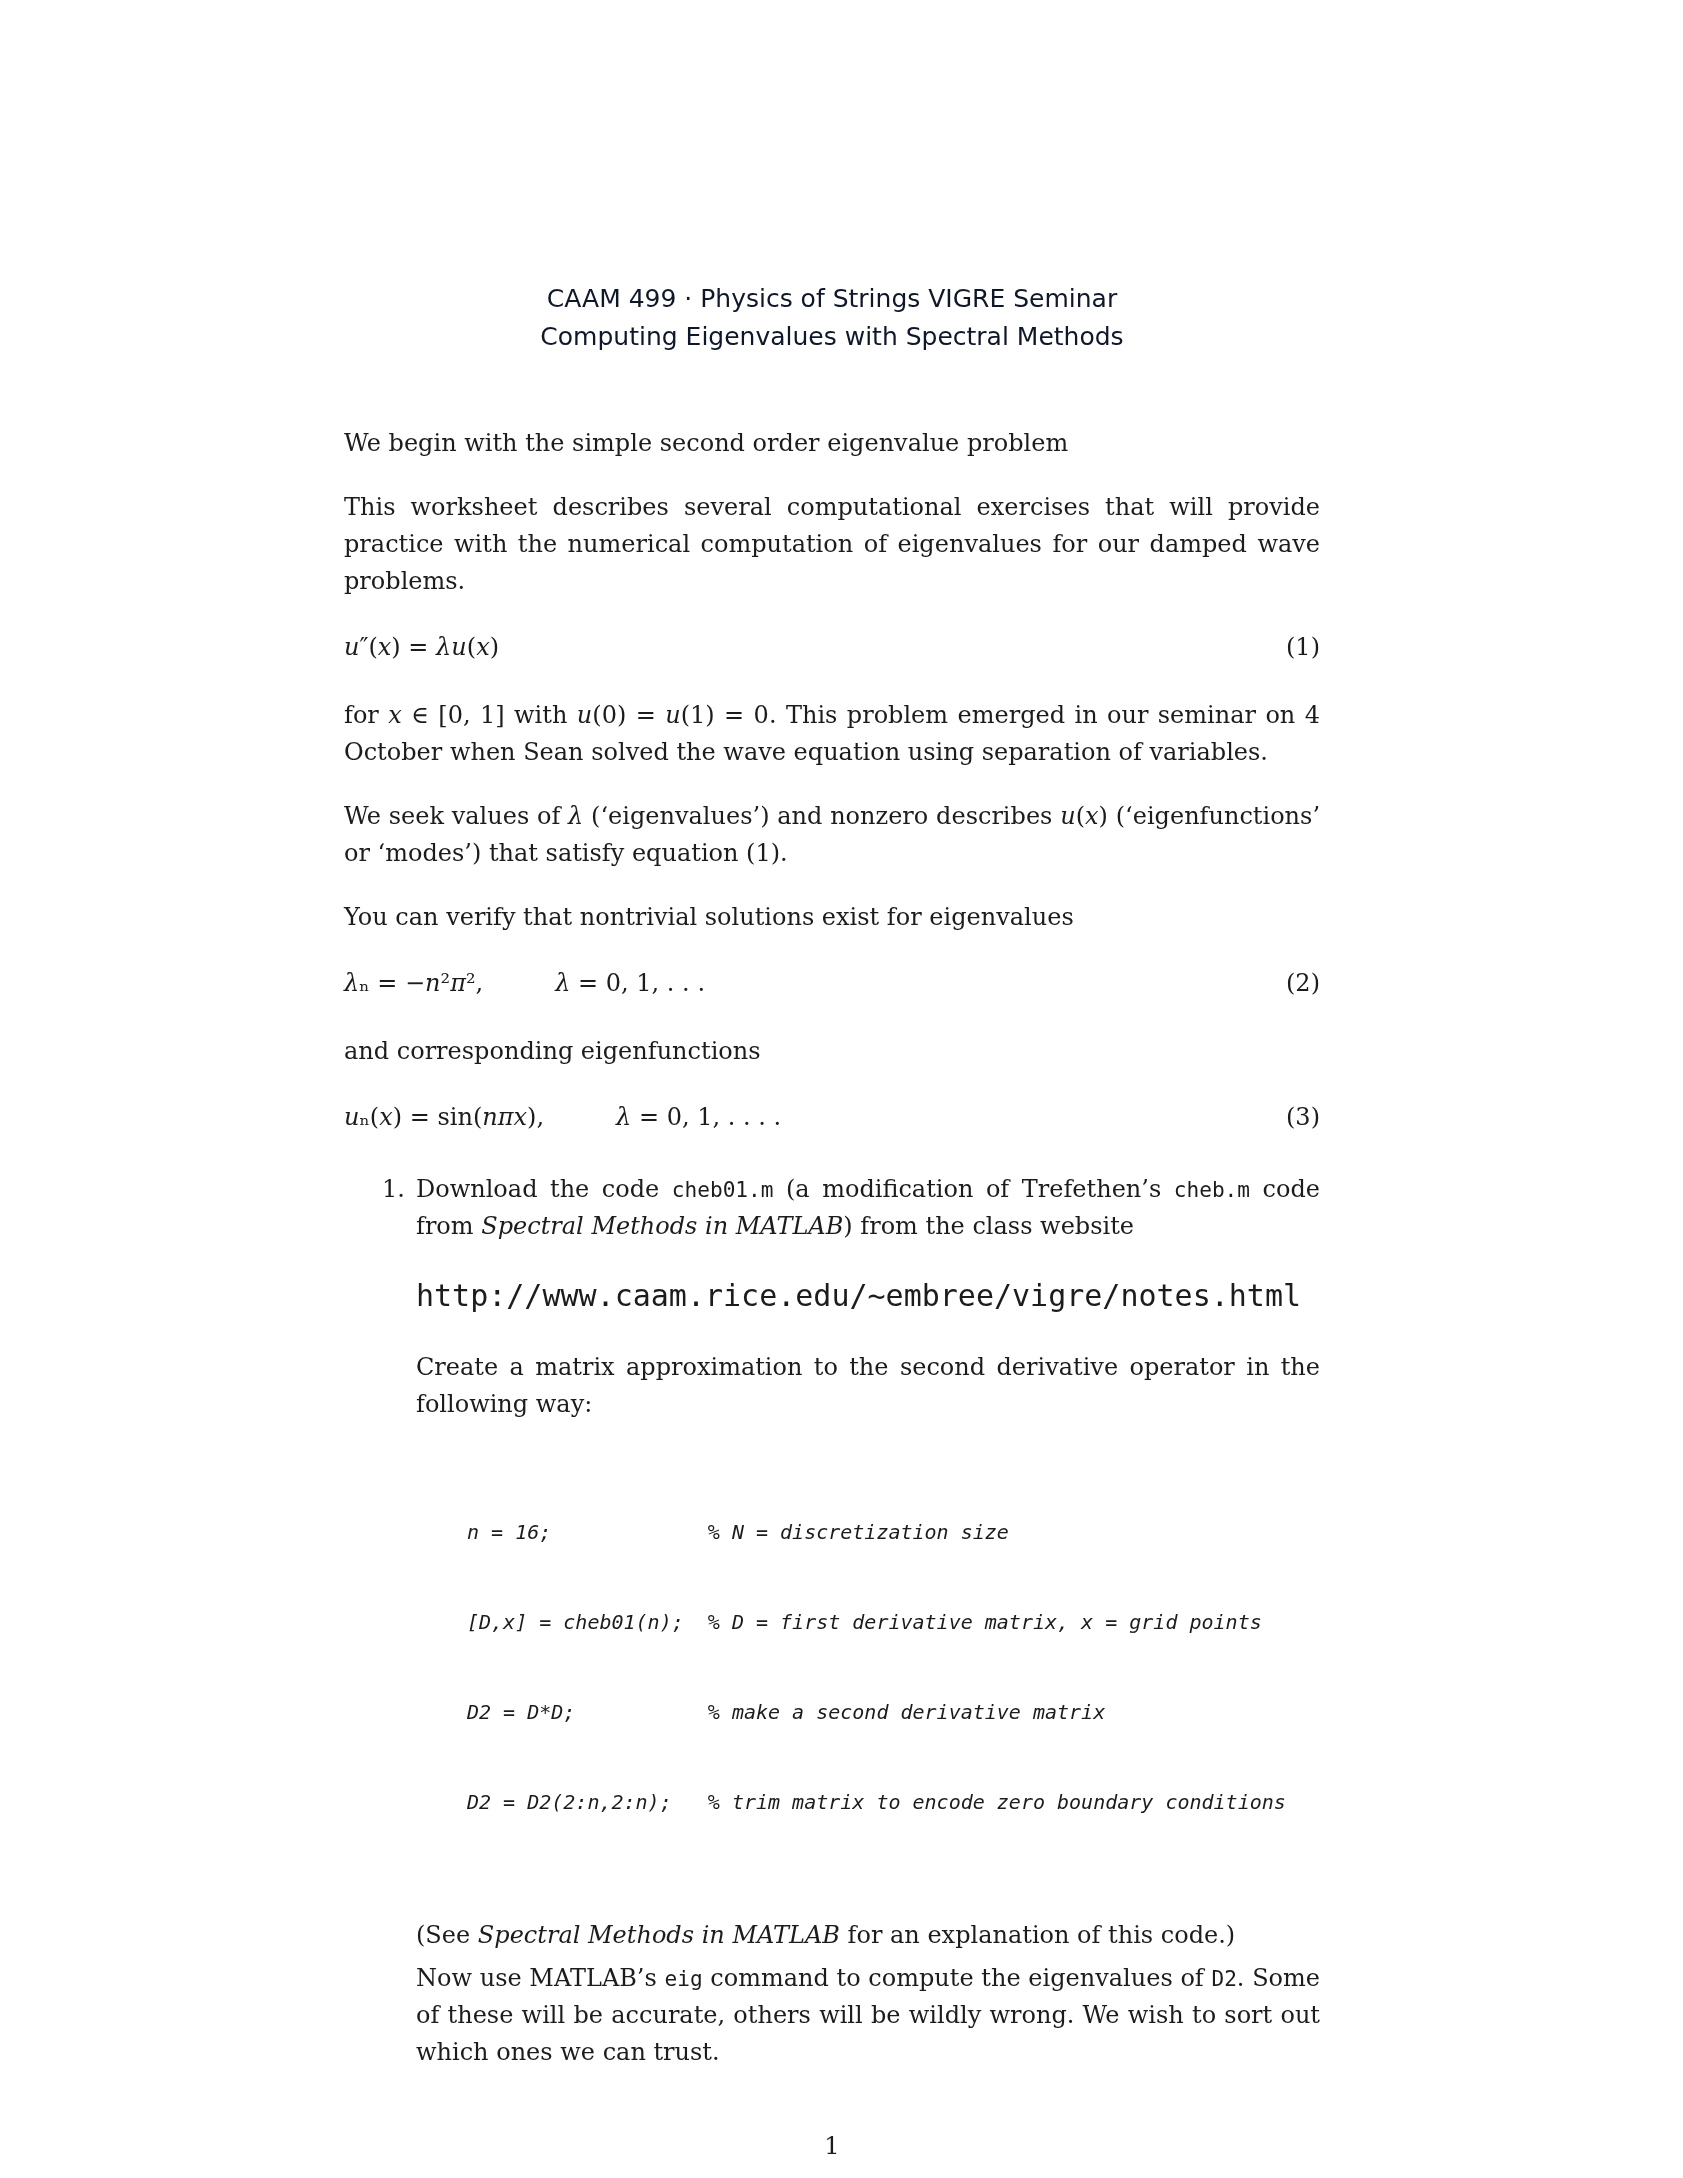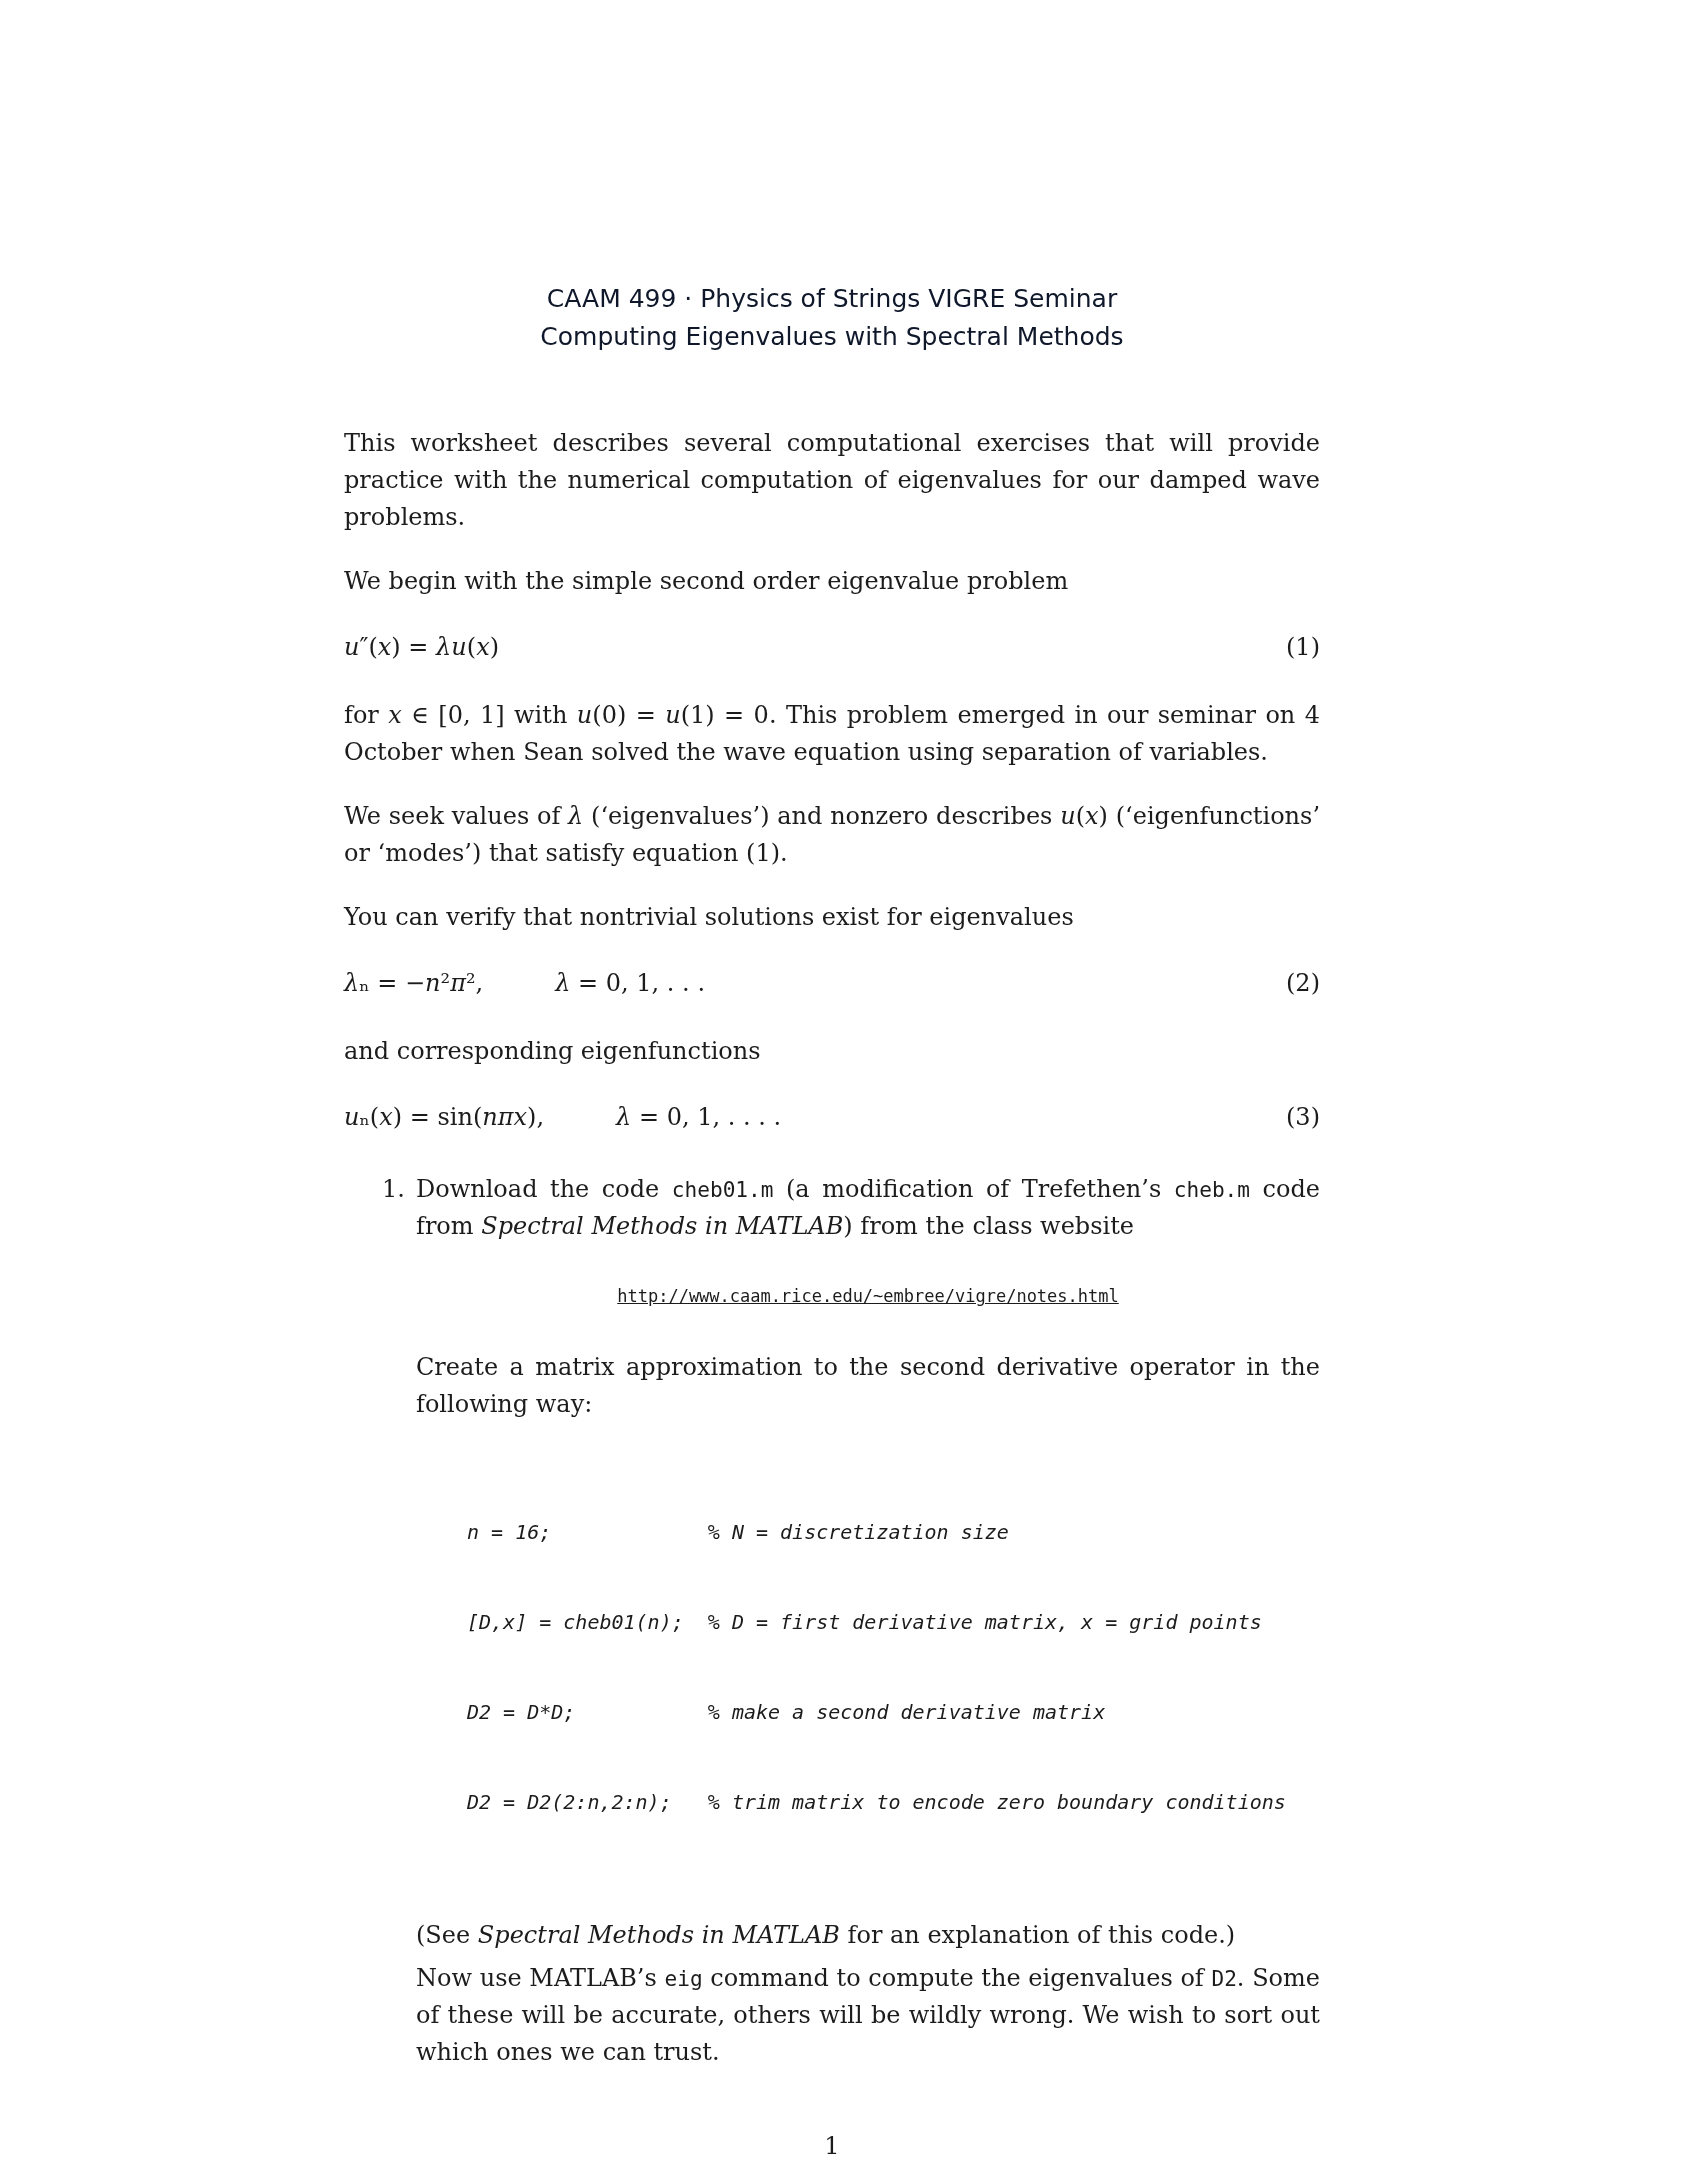--- a/index.html
+++ b/index.html
@@ -69,26 +69,24 @@
     position: absolute;
     left: 38px;
     top: 0;
     font-family: "DejaVu Serif", serif;
     font-size: 24px;
     line-height: 37px;
   }
   .item-body .lead-par { margin-bottom: 0; }
   .url-line {
     font-family: "DejaVu Sans Mono", monospace;
-    font-size: 17px;
+    font-size: 30px;
     line-height: 30px;
-    text-align: center;
     margin: 36px 0 38px 0;
     white-space: pre;
-    text-decoration: underline;
   }
   .item-body .create-par { margin-bottom: 0; }
   .code-block {
     font-family: "DejaVu Sans Mono", monospace;
     font-size: 20px;
     line-height: 30px;
     margin: 34px 0 0 51px;
     white-space: pre;
     font-style: italic;
   }
@@ -109,23 +107,23 @@
 <body>
 
 <div class="page">
   <div class="content">
 
     <div class="doc-title">
       <div>CAAM 499 · Physics of Strings VIGRE Seminar</div>
       <div>Computing Eigenvalues with Spectral Methods</div>
     </div>
 
+    <p class="body-par"><span class="run-t">We begin with the simple second order eigenvalue problem</span></p>
+
     <p class="body-par"><span class="run-t">This worksheet describes several computational exercises that will provide practice with the numerical computation of eigenvalues for our damped wave problems.</span></p>
-
-    <p class="body-par"><span class="run-t">We begin with the simple second order eigenvalue problem</span></p>
 
     <div class="equation">
       <span class="formula"><span class="run-i">u</span><span class="run-t">″(</span><span class="run-i">x</span><span class="run-t">) = </span><span class="run-i">λu</span><span class="run-t">(</span><span class="run-i">x</span><span class="run-t">)</span></span>
       <span class="eq-number">(1)</span>
     </div>
 
     <p class="body-par"><span class="run-t">for </span><span class="run-i">x</span><span class="run-t"> ∈ [0, 1] with </span><span class="run-i">u</span><span class="run-t">(0) = </span><span class="run-i">u</span><span class="run-t">(1) = 0. This problem emerged in our seminar on 4 October when Sean solved the wave equation using separation of variables.</span></p>
 
     <p class="body-par"><span class="run-t">We seek values of </span><span class="run-i">λ</span><span class="run-t"> (‘eigenvalues’) and nonzero describes </span><span class="run-i">u</span><span class="run-t">(</span><span class="run-i">x</span><span class="run-t">) (‘eigenfunctions’ or ‘modes’) that satisfy equation (1).</span></p>
 

